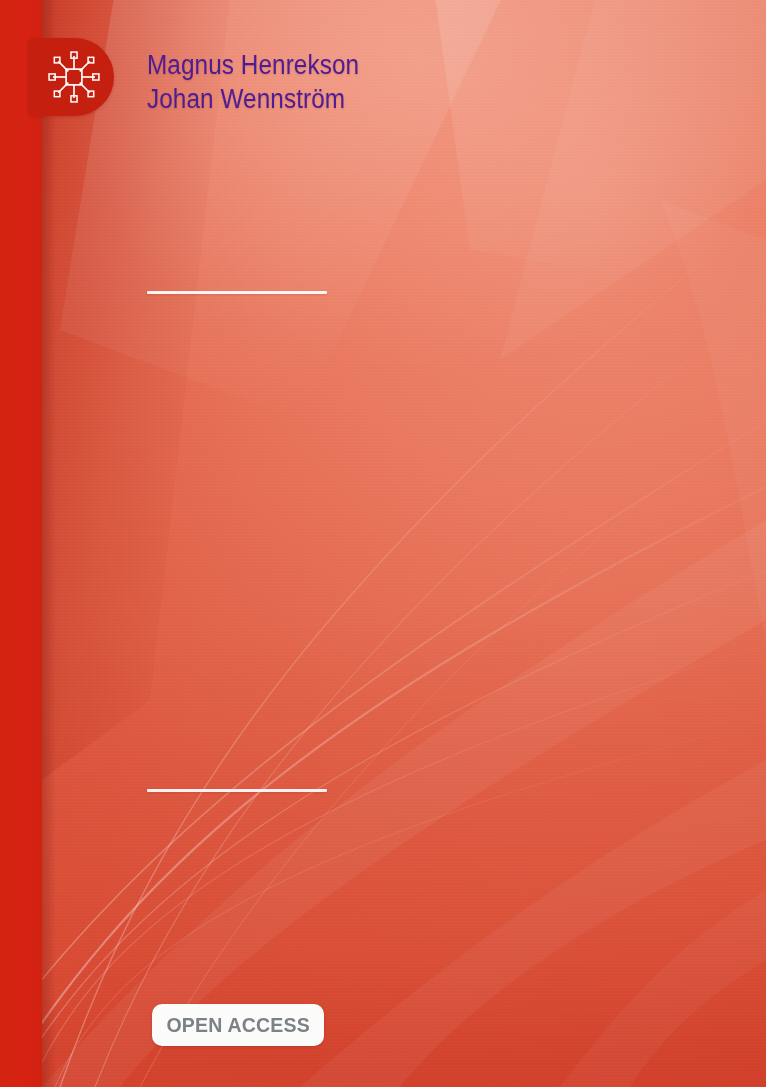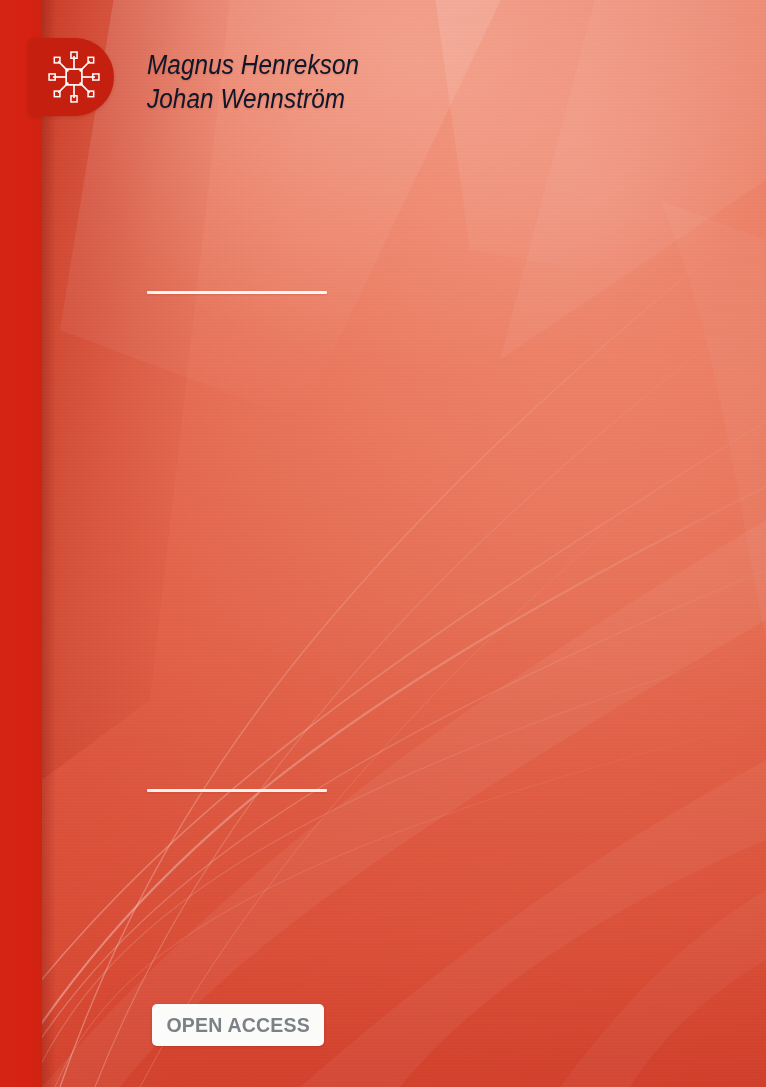--- a/index.html
+++ b/index.html
@@ -85,22 +85,21 @@
     width: 56px;
     height: 56px;
   }
 
   
   .authors {
     position: absolute;
     left: 147px;
     top: 48px;
     width: 560px;
-    color: #0f172a;
-    font-style: italic;
+    color: #4c1d95;
   }
   .author-line {
     font-family: "Liberation Sans Narrow", "Liberation Sans", sans-serif;
     font-size: 27px;
     line-height: 34px;
     font-weight: 400;
     letter-spacing: 0.1px;
     transform: scaleX(0.90);
     transform-origin: left center;
     white-space: nowrap;
@@ -157,21 +156,21 @@
   }
 
   
   .open-access {
     position: absolute;
     left: 152px;
     top: 1004px;
     width: 172px;
     height: 42px;
     background: #fbfbfa;
-    border-radius: 5px;
+    border-radius: 10px;
     box-shadow: 0 1px 3px rgba(120,25,15,0.25);
     display: flex;
     align-items: center;
     justify-content: center;
   }
   .open-access span {
     font-family: "Liberation Sans Narrow", "Liberation Sans", sans-serif;
     font-weight: 700;
     font-size: 21px;
     letter-spacing: 0.2px;

